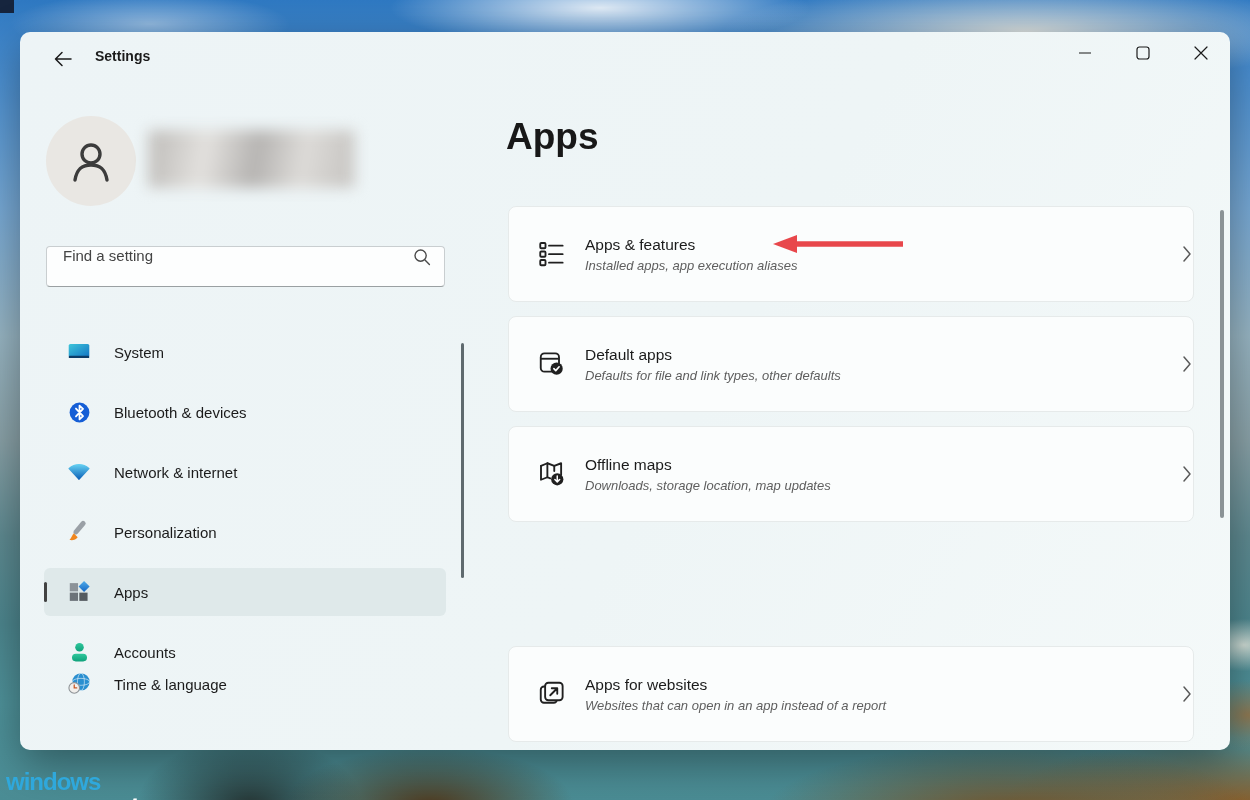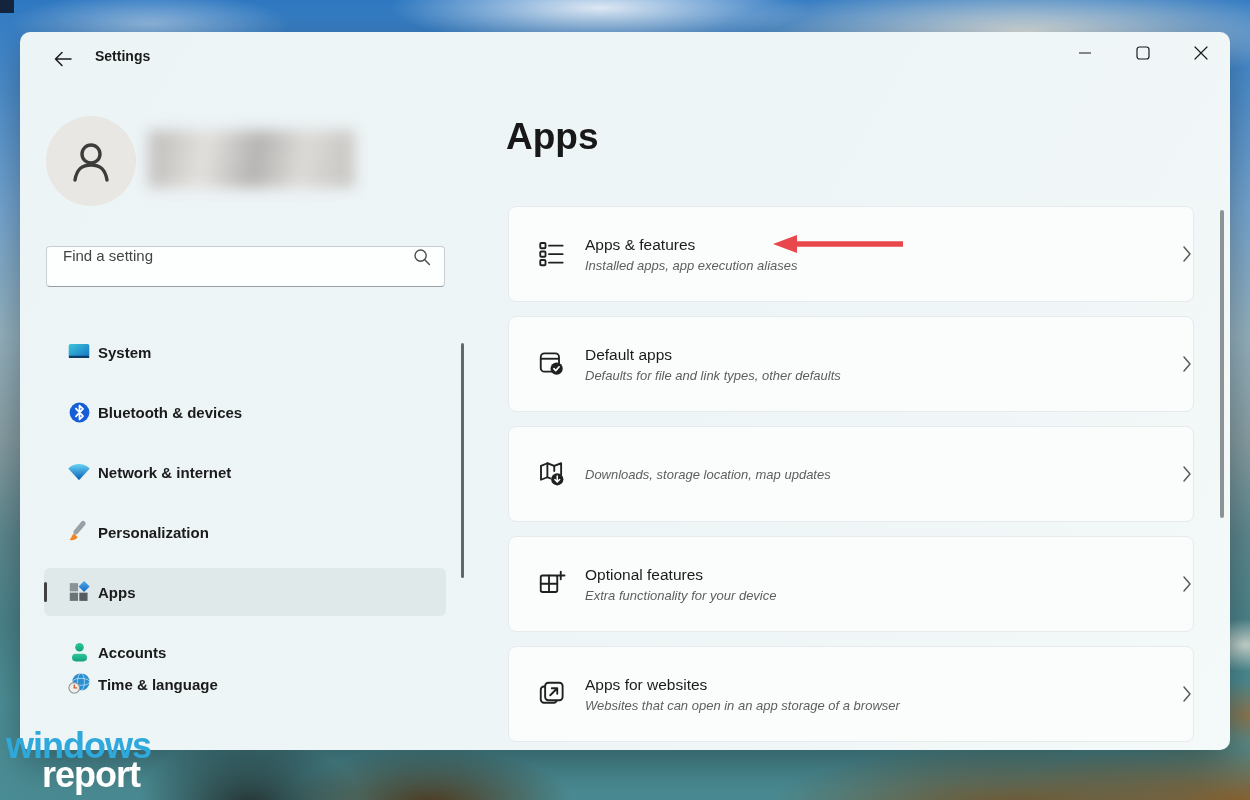--- a/index.html
+++ b/index.html
@@ -47,42 +47,42 @@
     color:#1f1f1f; font-family:"Liberation Sans", sans-serif; }
   .searchbox input::placeholder { color:#444; opacity:1; }
 
   .nav-item { position:absolute; left:24px; width:402px; height:48px; border-radius:6px;
     display:flex; align-items:center; padding-left:22px; cursor:pointer; }
   .nav-item.selected { background:#dfe9ea; }
   .nav-pill { position:absolute; left:0px; top:14px; width:3px; height:20px; border-radius:2px;
     background:#424242; display:none; }
   .nav-item.selected .nav-pill { display:block; }
   .nav-icon { width:26px; height:26px; display:flex; align-items:center; justify-content:center; }
-  .nav-label { margin-left:6px; font-size:15px; color:#1b1b1b;font-weight:bold; }
+  .nav-label { margin-left:22px; font-size:15px; color:#1b1b1b; }
   .side-scroll { position:absolute; left:441px; top:311px; width:3px; height:235px;
     background:#5f6a6e; border-radius:2px; cursor:pointer; }
 
   
   .page-title { position:absolute; left:486px; top:84px; font-size:37px; font-weight:700; color:#181818; }
   .card { position:absolute; left:488px; width:686px; height:96px; background:#fbfdfd;
     border:1px solid #e6eaea; border-radius:8px; display:flex; align-items:center;
     padding:0 0 0 28px; cursor:pointer; }
   .card-icon { width:30px; height:30px; flex:0 0 30px; display:flex; align-items:center; justify-content:center; }
   .card-text { margin-left:18px; display:flex; flex-direction:column; gap:4px; }
   .card-title { font-size:15.5px; color:#1b1b1b; }
   .card-sub { font-size:13px; color:#5e5e5e;font-style:italic; }
   .card-chevron { margin-left:auto; display:flex; align-items:center; }
   .main-scroll { position:absolute; left:1200px; top:178px; width:4px; height:308px;
     background:#8b9396; border-radius:2px; cursor:pointer; }
   .anno-arrow { position:absolute; left:751px; top:201px; pointer-events:none; }
 
   
   .wm { position:absolute; left:6px; top:731px; line-height:29px; font-weight:700;
     letter-spacing:-1px; z-index:5; }
-  .wm-1 { font-size:36px; color:#2fa8dc; }
+  .wm-1 { font-size:24px; color:#2fa8dc;margin-top:36px; }
   .wm-2 { font-size:36px; color:#ffffff; margin-left:36px; }
 </style>
 </head>
 <body>
 
 <div class="stage">
   <div class="wallpaper"></div>
   <div class="corner-frag"></div>
 
   <div class="window">
@@ -289,63 +289,42 @@
             <path d="M3.2 5.5 L8.3 3.4 L13.8 5.5 L19.3 3.4 V12.5"></path>
             <path d="M3.2 5.5 V16.6 L8.3 14.6 L10.6 15.5"></path>
             <line x1="8.3" y1="3.4" x2="8.3" y2="14.6"></line>
             <line x1="13.8" y1="5.5" x2="13.8" y2="9.6"></line>
           </g>
           <circle cx="16.2" cy="16.2" r="4.9" fill="#202020"></circle>
           <path d="M16.2 13.6 V18 M14.3 16.4 L16.2 18.3 L18.1 16.4" fill="none" stroke="#ffffff" stroke-width="1.2" stroke-linecap="round" stroke-linejoin="round"></path>
         </svg>
       </span>
       <span class="card-text">
+        <span class="card-title">Offline maps</span>
         <span class="card-sub">Downloads, storage location, map updates</span>
       </span>
       <span class="card-chevron">
         <svg width="12" height="20" viewBox="0 0 12 20">
             <path d="M3 3 L9 10 L3 17" fill="none" stroke="#5a5a5a" stroke-width="1.5" stroke-linecap="round" stroke-linejoin="round"></path>
           </svg>
       </span>
     </div>
 
-    <div class="card" style="top:504px">
-      <span class="card-icon">
-        <svg width="30" height="30" viewBox="0 0 24 24">
-          <g fill="none" stroke="#202020" stroke-width="1.5" stroke-linecap="round">
-            <rect x="3" y="5.2" width="13.2" height="13.2" rx="1.4"></rect>
-            <line x1="9.6" y1="5.2" x2="9.6" y2="18.4"></line>
-            <line x1="3" y1="11.8" x2="16.2" y2="11.8"></line>
-            <line x1="19" y1="2.2" x2="19" y2="8.2"></line>
-            <line x1="16" y1="5.2" x2="22" y2="5.2"></line>
-          </g>
-        </svg>
-      </span>
-      <span class="card-text">
-        <span class="card-title">Optional features</span>
-        <span class="card-sub">Extra functionality for your device</span>
-      </span>
-      <span class="card-chevron">
-        <svg width="12" height="20" viewBox="0 0 12 20">
-            <path d="M3 3 L9 10 L3 17" fill="none" stroke="#5a5a5a" stroke-width="1.5" stroke-linecap="round" stroke-linejoin="round"></path>
-          </svg>
-      </span>
-    </div>
 
     <div class="card" style="top:614px">
       <span class="card-icon">
         <svg width="30" height="30" viewBox="0 0 24 24">
           <rect x="3" y="6" width="13" height="13" rx="2.6" fill="none" stroke="#202020" stroke-width="1.5"></rect>
           <rect x="6.5" y="3" width="14" height="14" rx="2.6" fill="#fbfdfd" stroke="#202020" stroke-width="1.5"></rect>
           <path d="M10.6 13 L16 7.6 M11.8 7.4 H16.2 V11.8" fill="none" stroke="#202020" stroke-width="1.5" stroke-linecap="round" stroke-linejoin="round"></path>
         </svg>
       </span>
       <span class="card-text">
         <span class="card-title">Apps for websites</span>
-        <span class="card-sub">Websites that can open in an app storage of a browser</span>
+        <span class="card-sub">Websites that can open in an app instead of a report</span>
       </span>
       <span class="card-chevron">
         <svg width="12" height="20" viewBox="0 0 12 20">
             <path d="M3 3 L9 10 L3 17" fill="none" stroke="#5a5a5a" stroke-width="1.5" stroke-linecap="round" stroke-linejoin="round"></path>
           </svg>
       </span>
     </div>
 
     <div class="main-scroll"></div>
 

